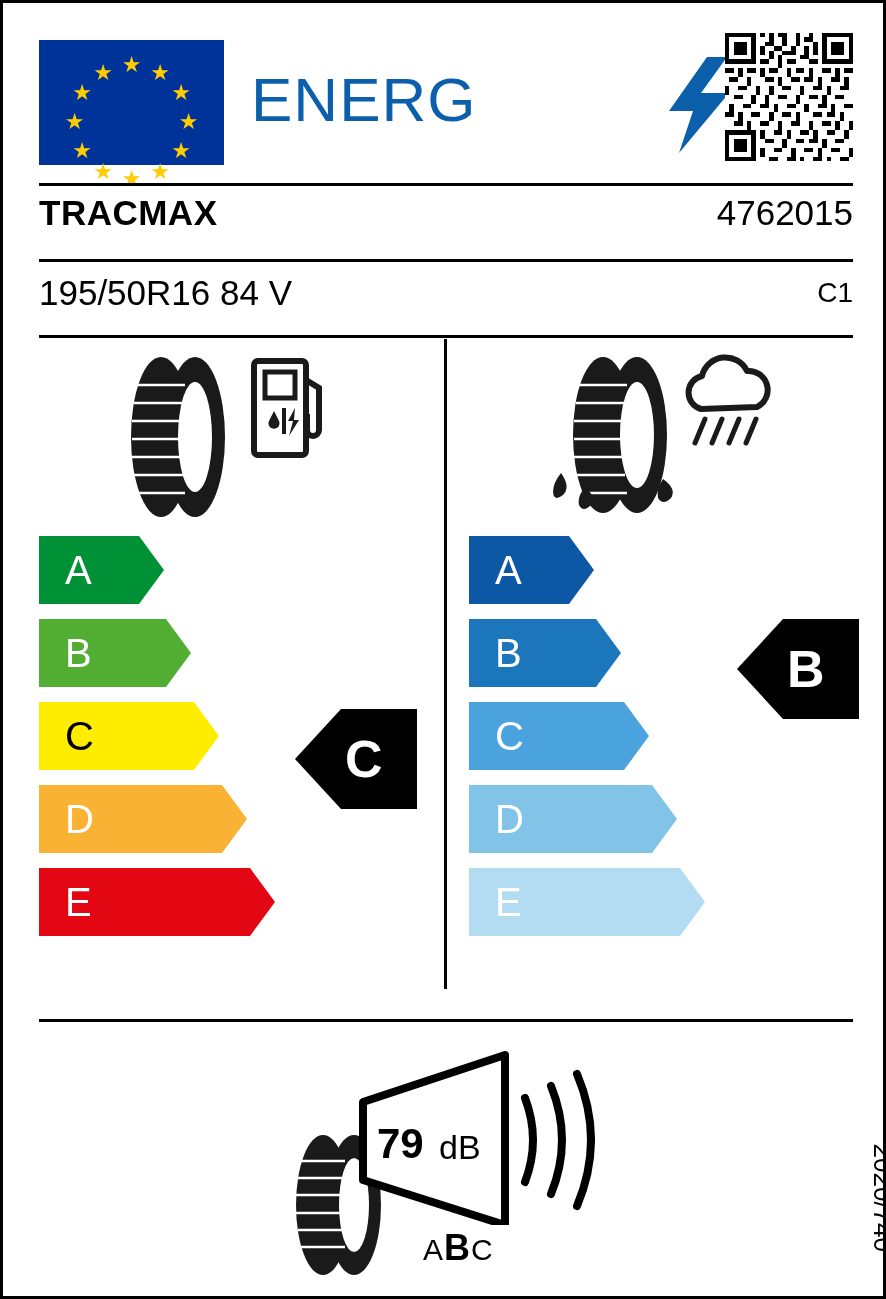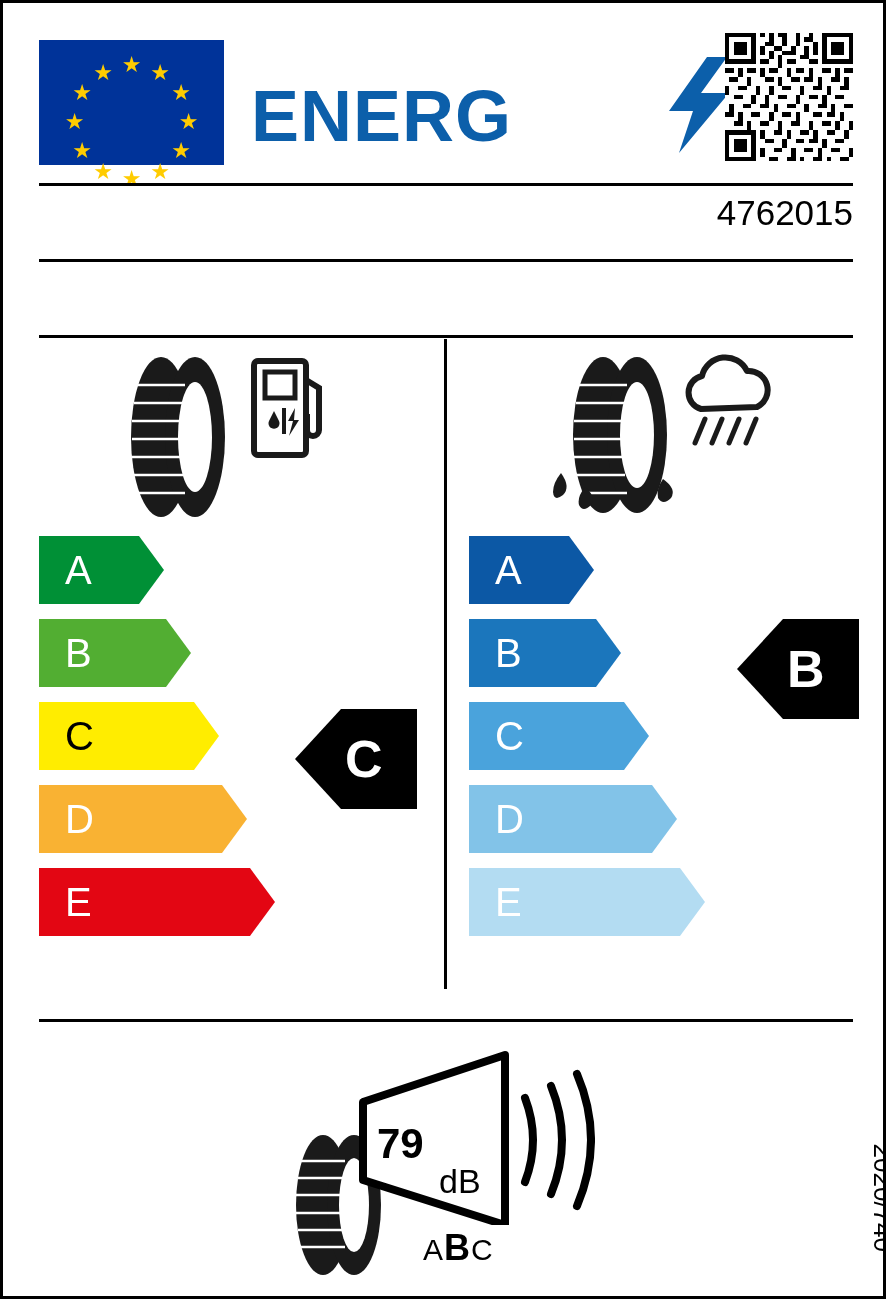--- a/index.html
+++ b/index.html
@@ -42,26 +42,26 @@
     color: #FFCC00;
     font-size: 22px;
     line-height: 22px;
     width: 22px;
     height: 22px;
     text-align: center;
   }
   .energ-word {
     position: absolute;
     left: 212px;
-    top: 38px;
+    top: 22px;
     width: 430px;
     height: 90px;
     color: #0C5FAA;
-    font-size: 72px;
-    font-weight: bold;
+    font-size: 62px;
+    font-weight: normal;
     letter-spacing: 1px;
     line-height: 90px;
     white-space: nowrap;
   }
   .bolt {
     position: absolute;
     left: 630px;
     top: 24px;
     width: 60px;
     height: 96px;
@@ -380,25 +380,30 @@
           <rect x="20" y="28" width="2" height="1"></rect>
         <rect x="23" y="28" width="1" height="1"></rect>
           <rect x="26" y="28" width="2" height="1"></rect>
       </g>
     </svg>
   </div>
 
   <div class="hline" style="left:36px; top:180px; width:814px;"></div>
 
   <div class="brand-row">
+    <div class="brand">TRACMAX</div>
     <div class="sku">4762015</div>
   </div>
 
   <div class="hline" style="left:36px; top:256px; width:814px;"></div>
 
+  <div class="size-row">
+    <div class="size">195/50R16 84 V</div>
+    <div class="class-code">C1</div>
+  </div>
 
   <div class="hline" style="left:36px; top:332px; width:814px;"></div>
 
   <div class="vline" style="left:441px; top:336px; height:650px;"></div>
 
   <svg class="pictogram" style="left:124px; top:352px; width:118px; height:165px;" viewBox="0 0 118 165">
     <g fill="#1A1A1A">
       <ellipse cx="34" cy="82" rx="30" ry="80"></ellipse>
       <ellipse cx="68" cy="82" rx="30" ry="80"></ellipse>
     </g>
@@ -566,21 +571,21 @@
     <svg class="pictogram" style="left:352px; top:12px; width:240px; height:175px;" viewBox="0 0 240 175">
       <polygon points="8,52 8,130 150,175 150,5" fill="#fff" stroke="#000" stroke-width="8" stroke-linejoin="round"></polygon>
       <g fill="none" stroke="#000" stroke-width="8" stroke-linecap="round">
         <path d="M170 48 q16 42 0 84"></path>
         <path d="M196 36 q22 54 0 108"></path>
         <path d="M222 24 q28 66 0 132"></path>
       </g>
     </svg>
 
     <div class="noise-db" style="left:374px; top:82px;">79</div>
-    <div class="noise-db-unit" style="left:436px; top:90px;margin-top:34px;">dB</div>
+    <div class="noise-db-unit" style="left:436px; top:90px;">dB</div>
   </div>
 
   <div class="noise-classes">
     <span>A</span><span class="sel">B</span><span>C</span>
   </div>
 
   <div class="regcode">2020/740</div>
 
 </div>
 

